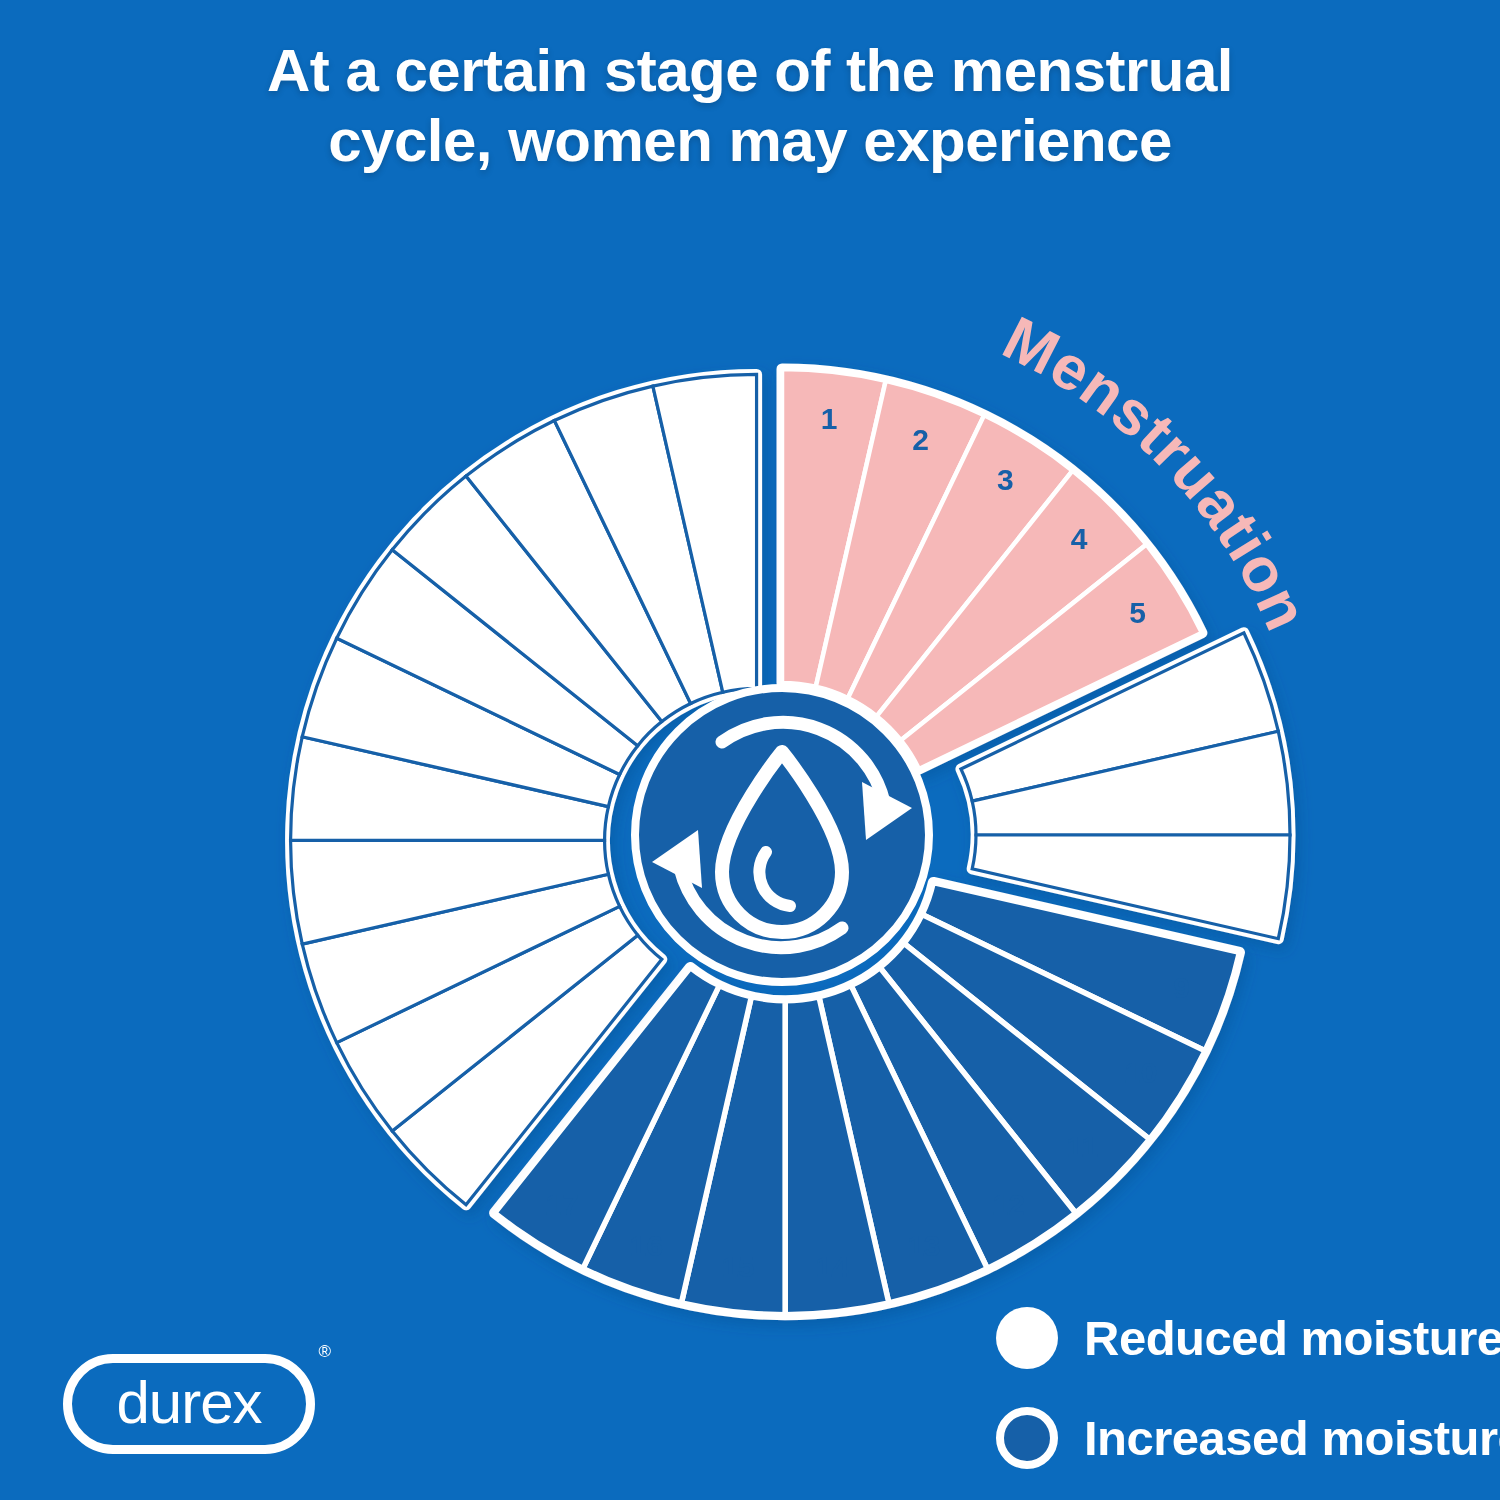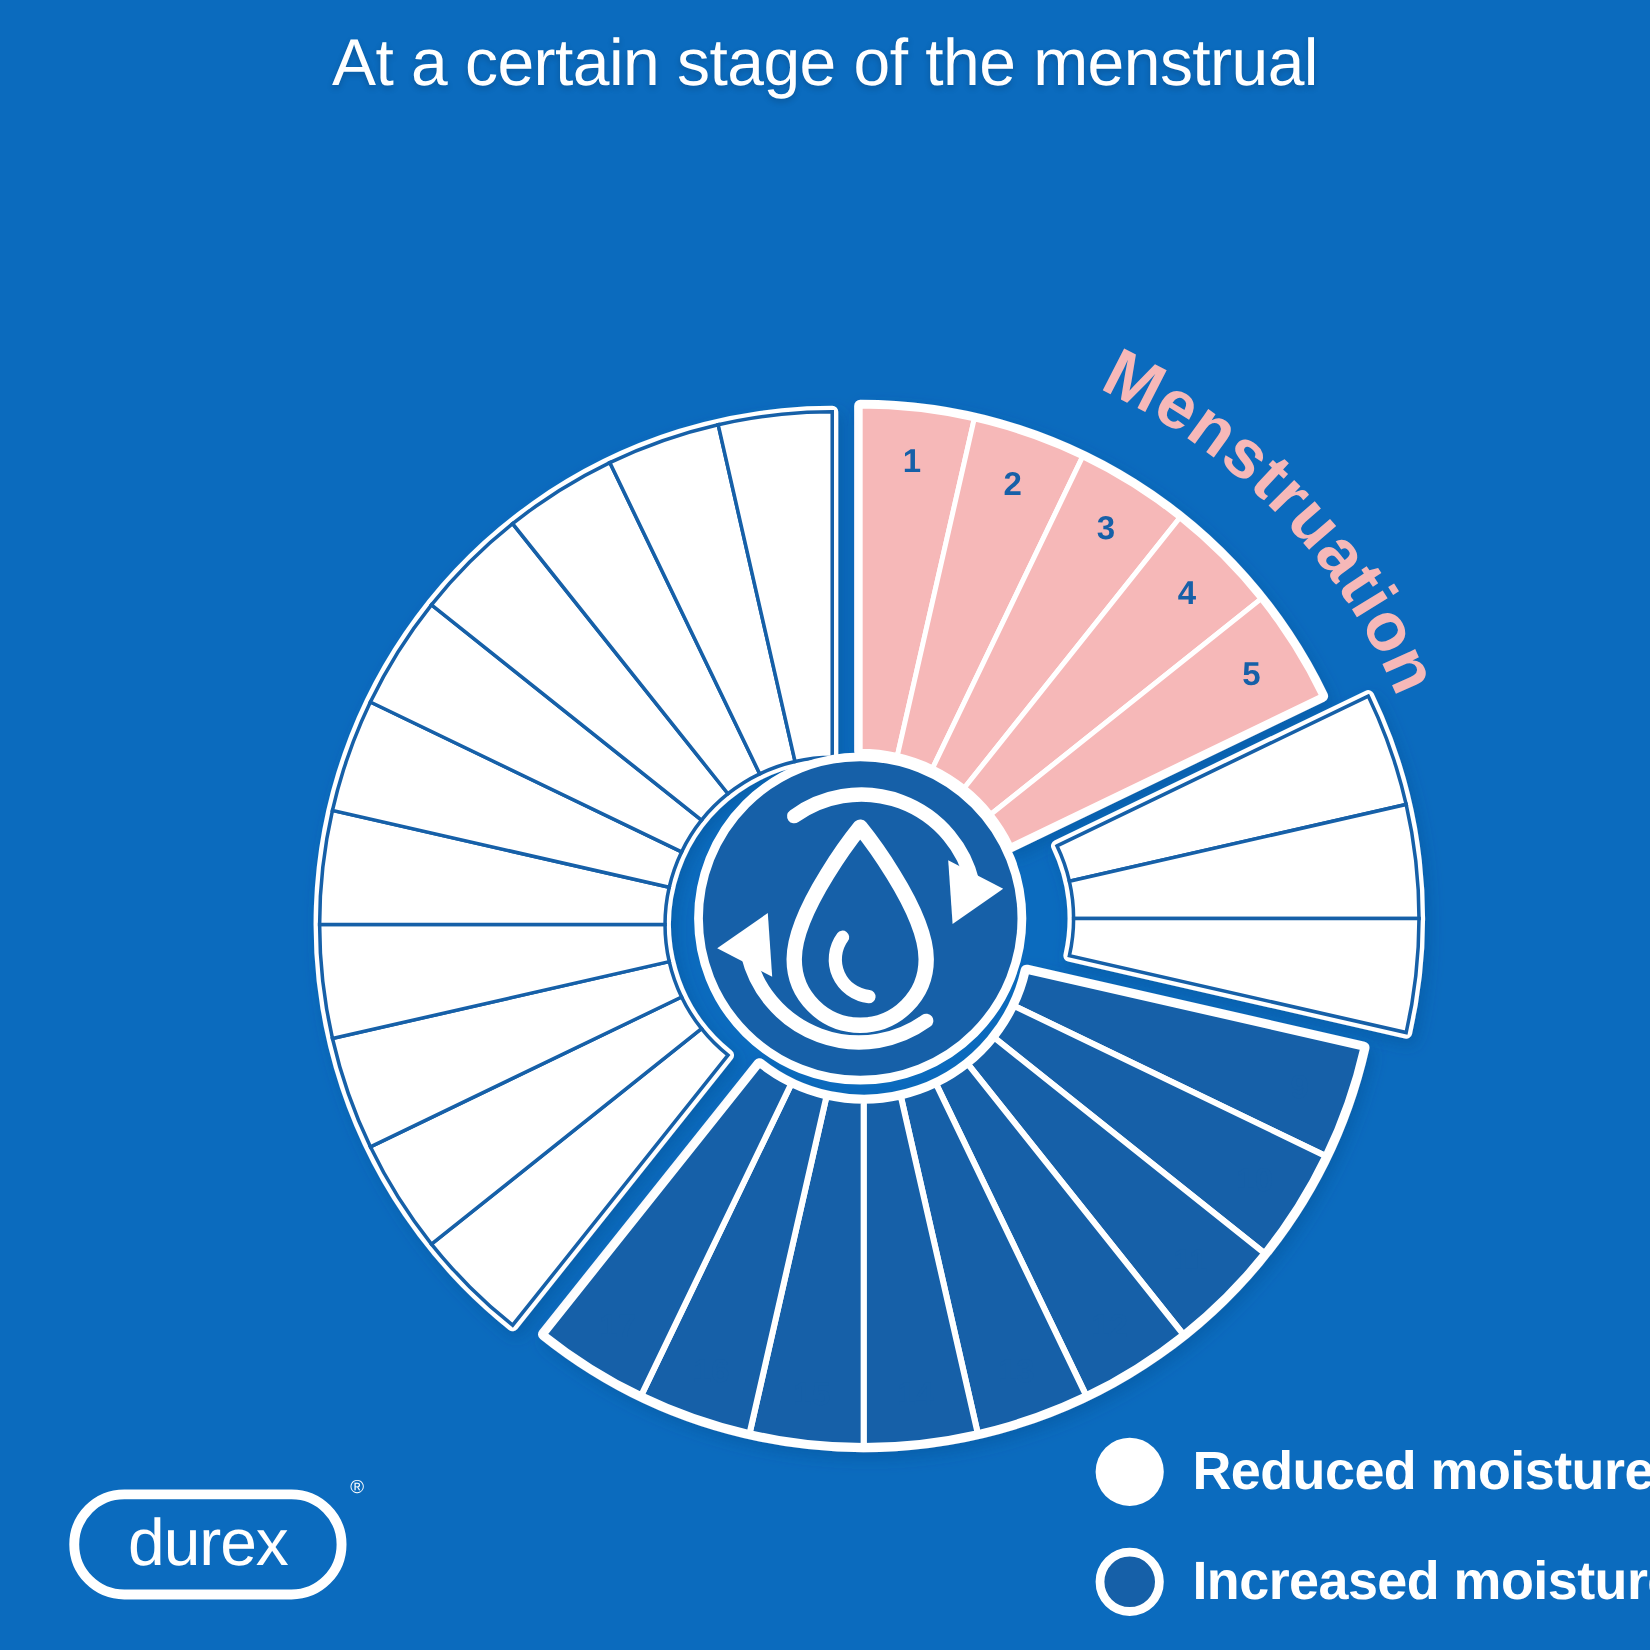--- a/index.html
+++ b/index.html
@@ -13,26 +13,26 @@
     height: 1500px;
     background: #0b6bbe;
     overflow: hidden;
     font-family: "Liberation Sans", sans-serif;
   }
 
   
   #headline {
     position: absolute;
     left: 0;
-    top: 22px;
+    top: 36px;
     width: 1500px;
     text-align: center;
     color: #ffffff;
     font-family: "Liberation Sans", sans-serif;
-    font-weight: normal;
+    font-weight: bold;
     font-size: 60px;
     line-height: 70px;
     letter-spacing: -0.5px;
     text-shadow: 0 3px 6px rgba(0,0,0,0.18);
   }
   #headline .ln { display: block; }
 
   
   #wheel-wrap {
     position: absolute;
@@ -135,20 +135,21 @@
     font-family: "Liberation Sans", sans-serif;
   }
 </style>
 </head>
 <body>
 
 <div id="stage">
 
   <div id="headline">
     <span class="ln">At a certain stage of the menstrual</span>
+    <span class="ln">cycle, women may experience</span>
   </div>
 
   <div id="wheel-wrap">
     <svg id="wheel" width="1500" height="1500" viewBox="0 0 1500 1500" xmlns="http://www.w3.org/2000/svg">
       <defs>
         <filter id="softshadow" x="-25%" y="-25%" width="150%" height="150%">
           <feDropShadow dx="4" dy="6" stdDeviation="7" flood-color="#064a88" flood-opacity="0.35"></feDropShadow>
         </filter>
         <path id="menstrArcPath" d="M 0 0"></path>
       </defs>

